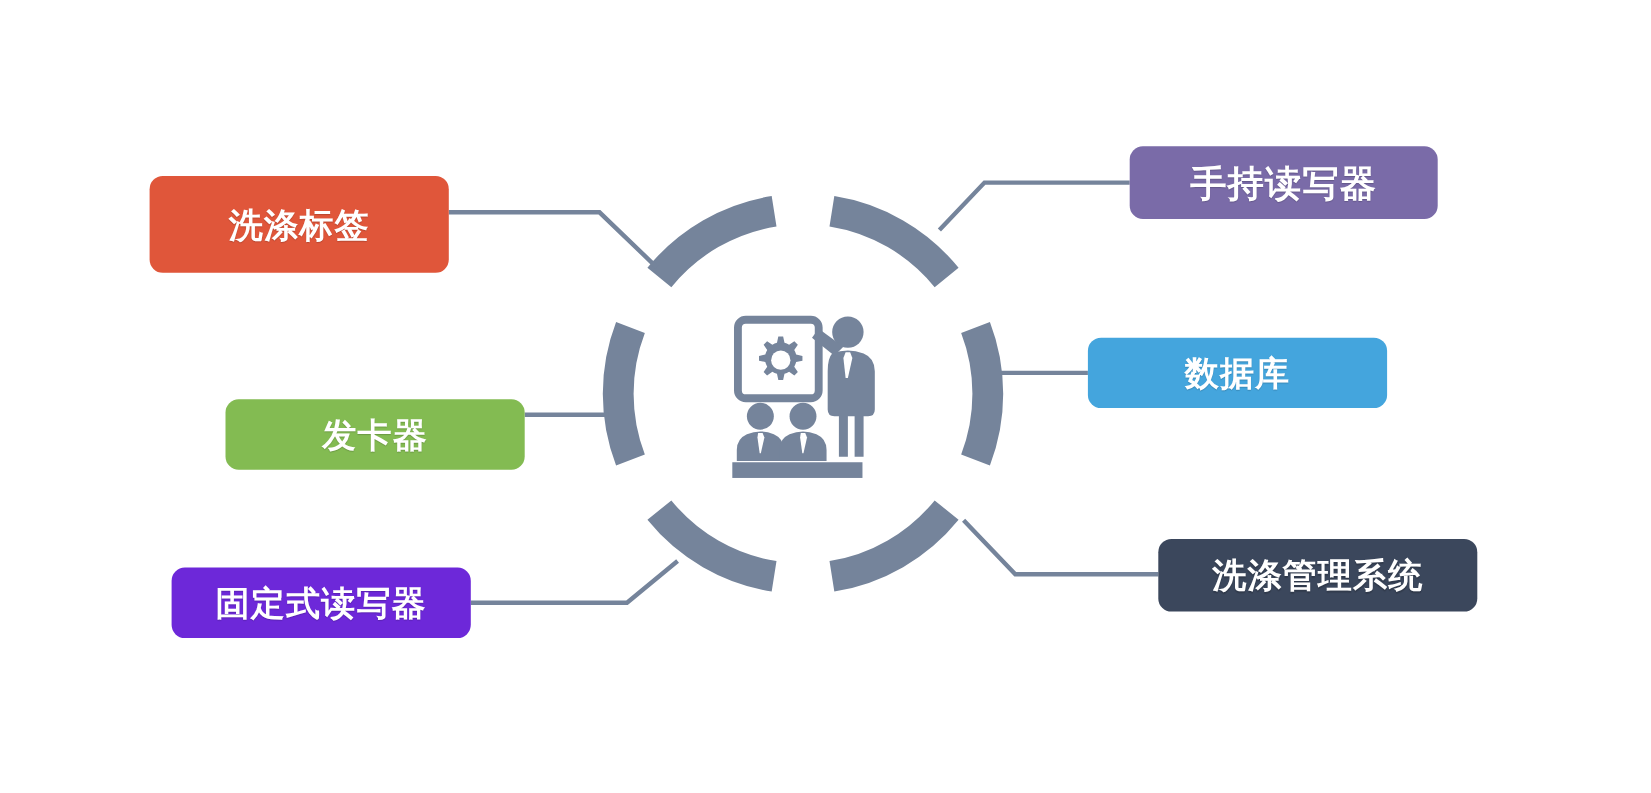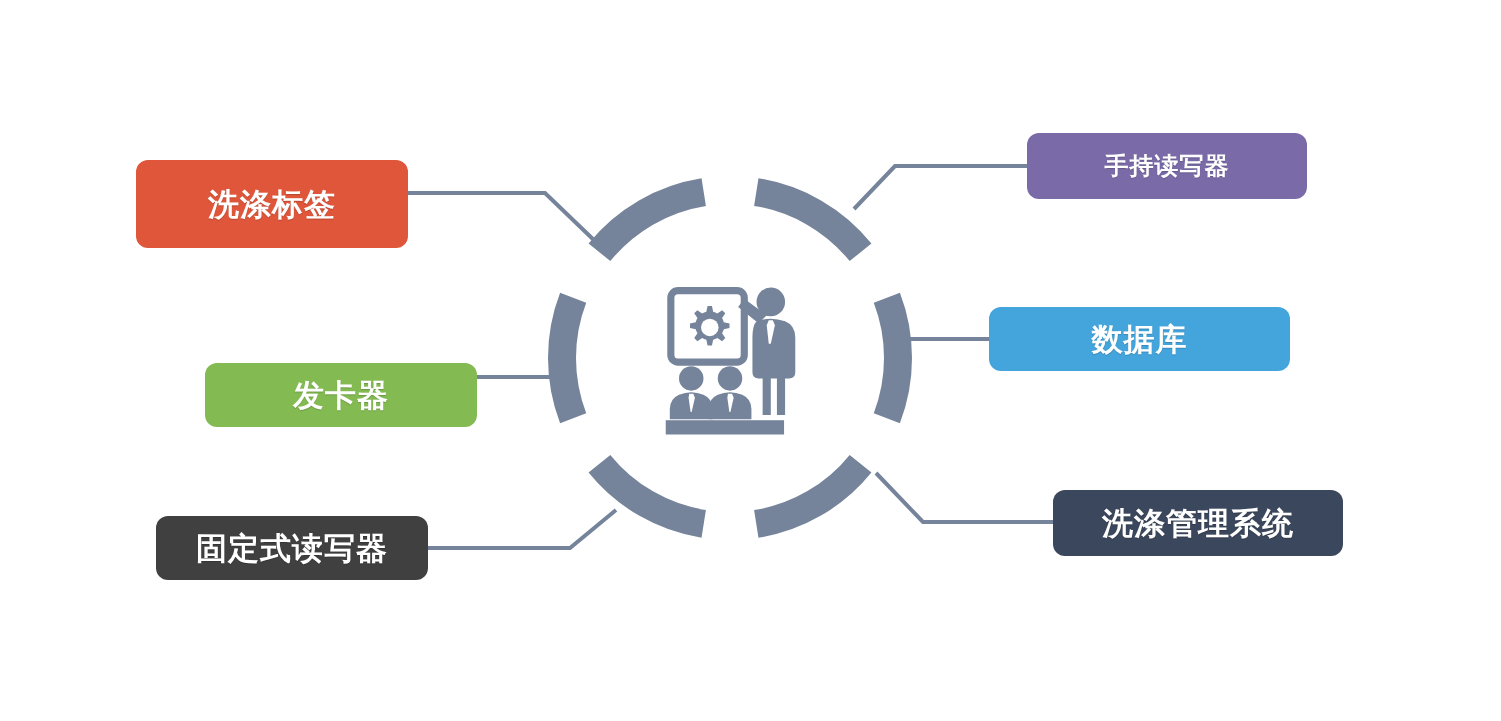--- a/index.html
+++ b/index.html
@@ -114,27 +114,27 @@
     </g>
   </svg>
 
   <div id="node-layer">
       <div class="node-box" style="left: 136px; top: 160px; width: 272px; height: 88px; background: rgb(224, 86, 58); font-size: 31px;">
         <span class="node-label">洗涤标签</span>
       </div>
       <div class="node-box" style="left: 205px; top: 345px; width: 272px; height: 64px; background: rgb(131, 187, 82); font-size: 31px; margin-top: 18px;">
         <span class="node-label">发卡器</span>
       </div>
-      <div class="node-box" style="left: 156px; top: 516px; width: 272px; height: 64px; background: #404040; font-size: 31px;">
+      <div class="node-box" style="left: 156px; top: 516px; width: 272px; height: 64px; background: #6d28d9; font-size: 31px;">
         <span class="node-label">固定式读写器</span>
       </div>
-      <div class="node-box" style="left: 1027px; top: 133px; width: 280px; height: 66px; background: rgb(122, 107, 168); font-size: 24px;">
+      <div class="node-box" style="left: 1027px; top: 133px; width: 280px; height: 66px; background: rgb(122, 107, 168); font-size: 33px;">
         <span class="node-label">手持读写器</span>
       </div>
-      <div class="node-box" style="left: 989px; top: 307px; width: 301px; height: 64px; background: rgb(68, 165, 221); font-size: 31px;">
+      <div class="node-box" style="left: 989px; top: 307px; width: 272px; height: 64px; background: rgb(68, 165, 221); font-size: 31px;">
         <span class="node-label">数据库</span>
       </div>
       <div class="node-box" style="left: 1053px; top: 490px; width: 290px; height: 66px; background: rgb(59, 71, 92); font-size: 31px;">
         <span class="node-label">洗涤管理系统</span>
       </div>
     </div>
 
 </div>
 
 </body></html>

